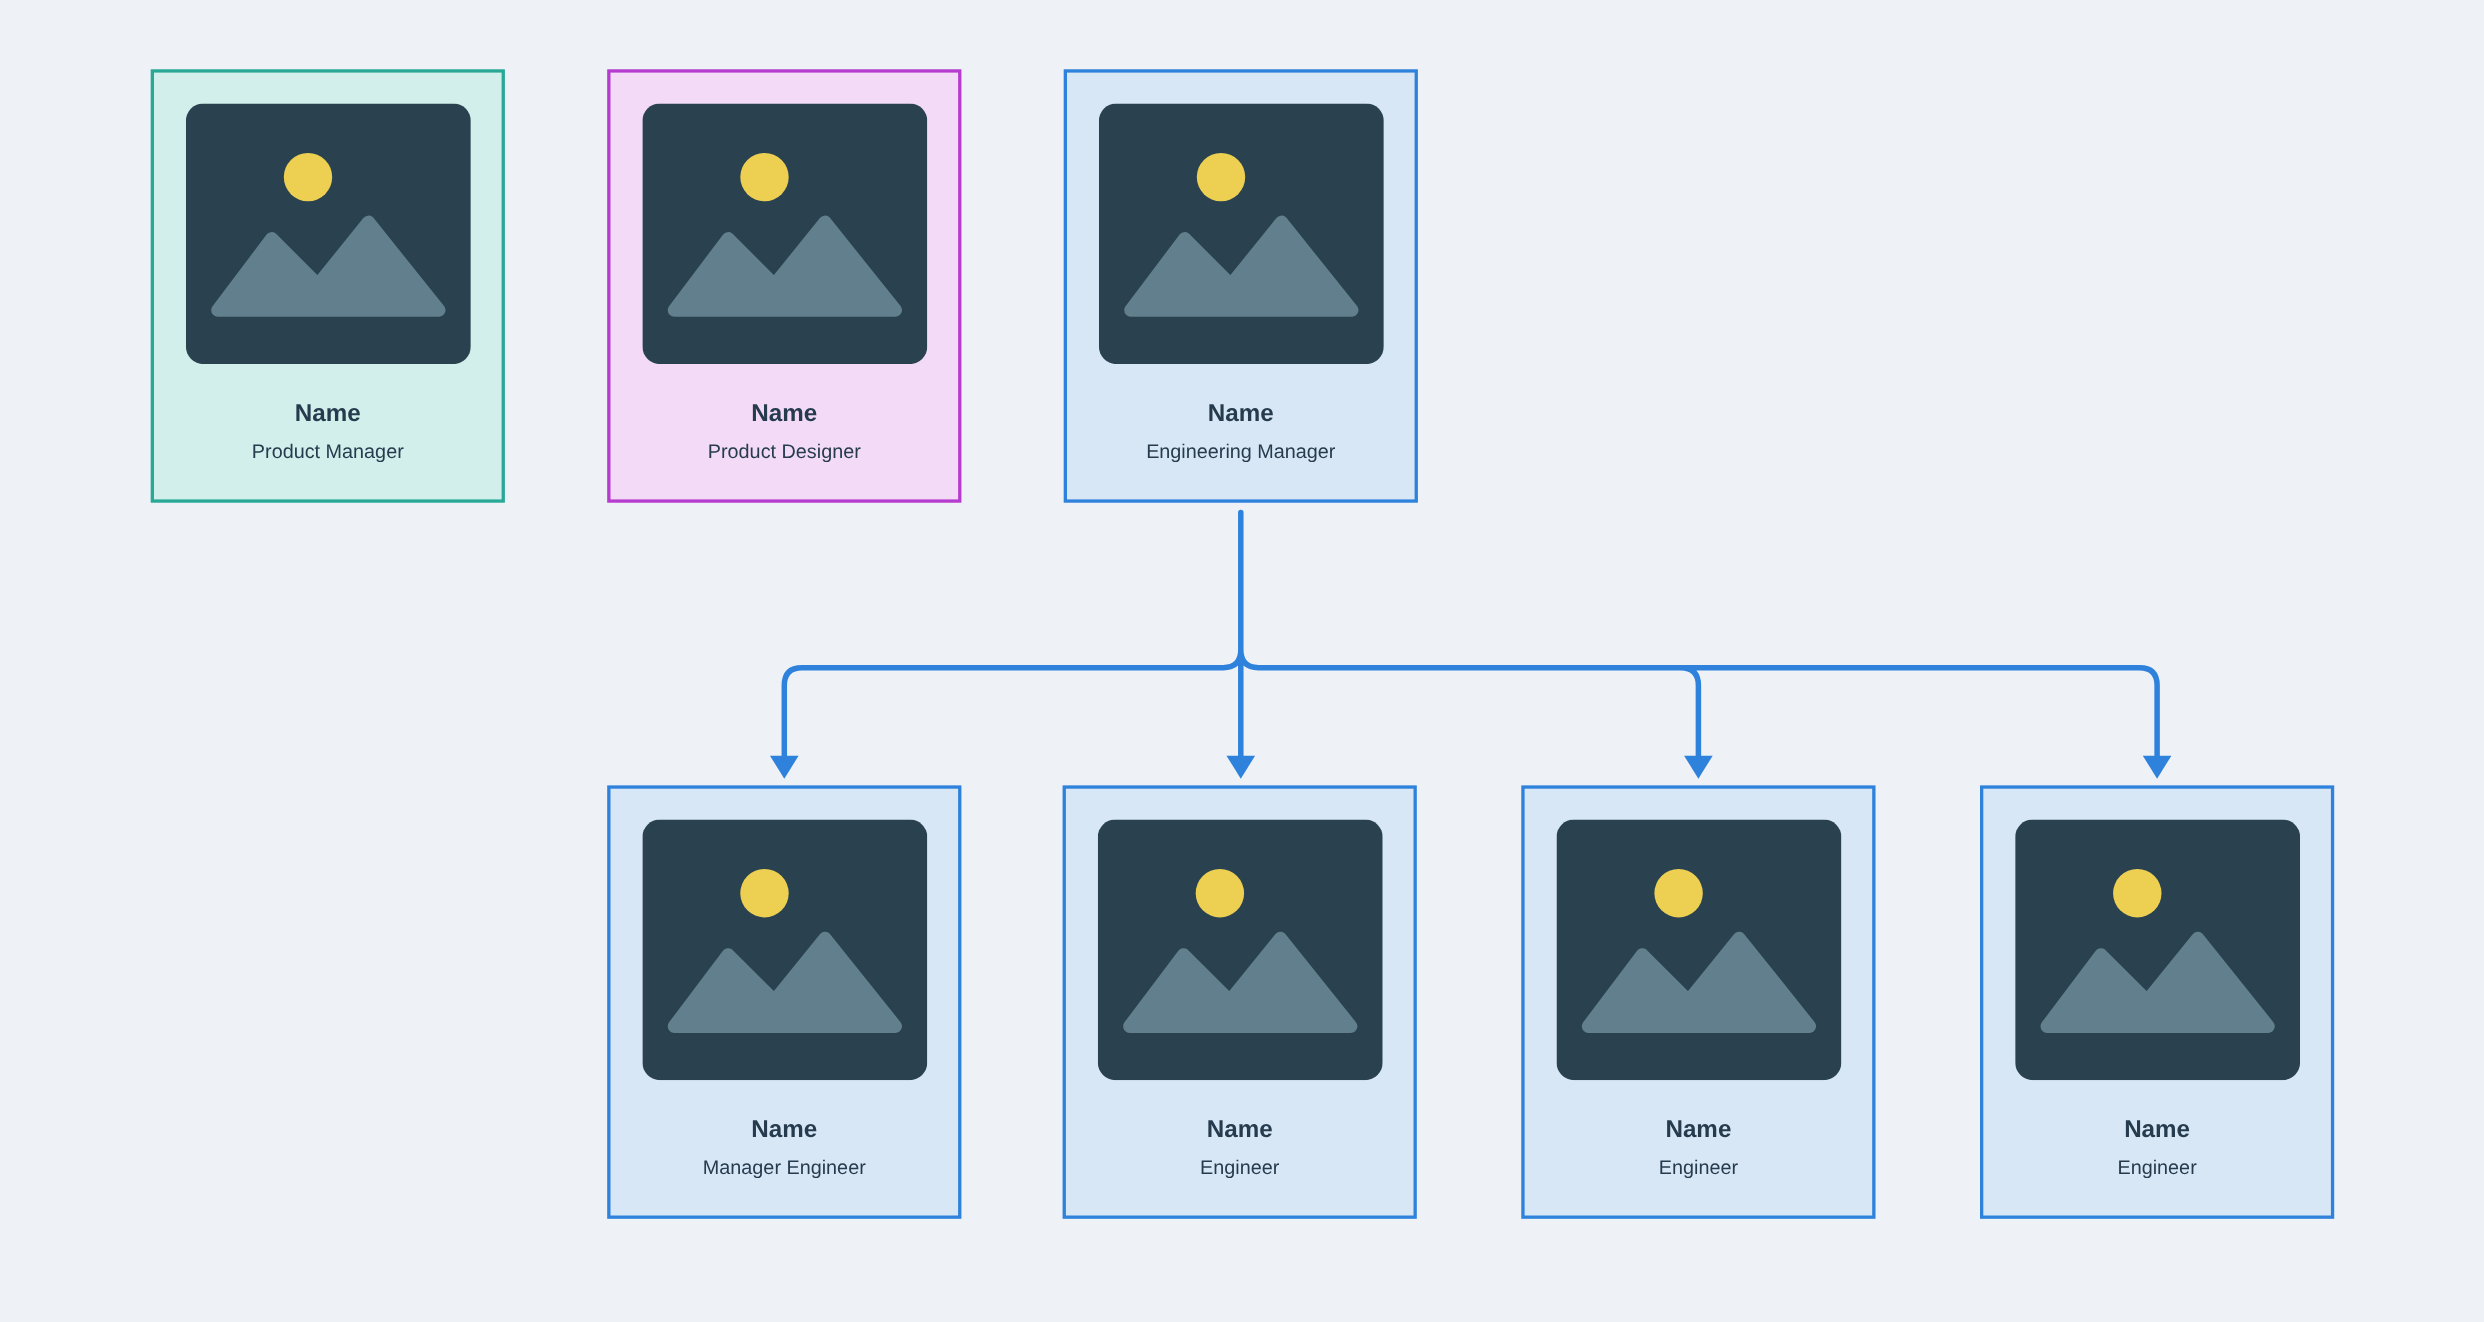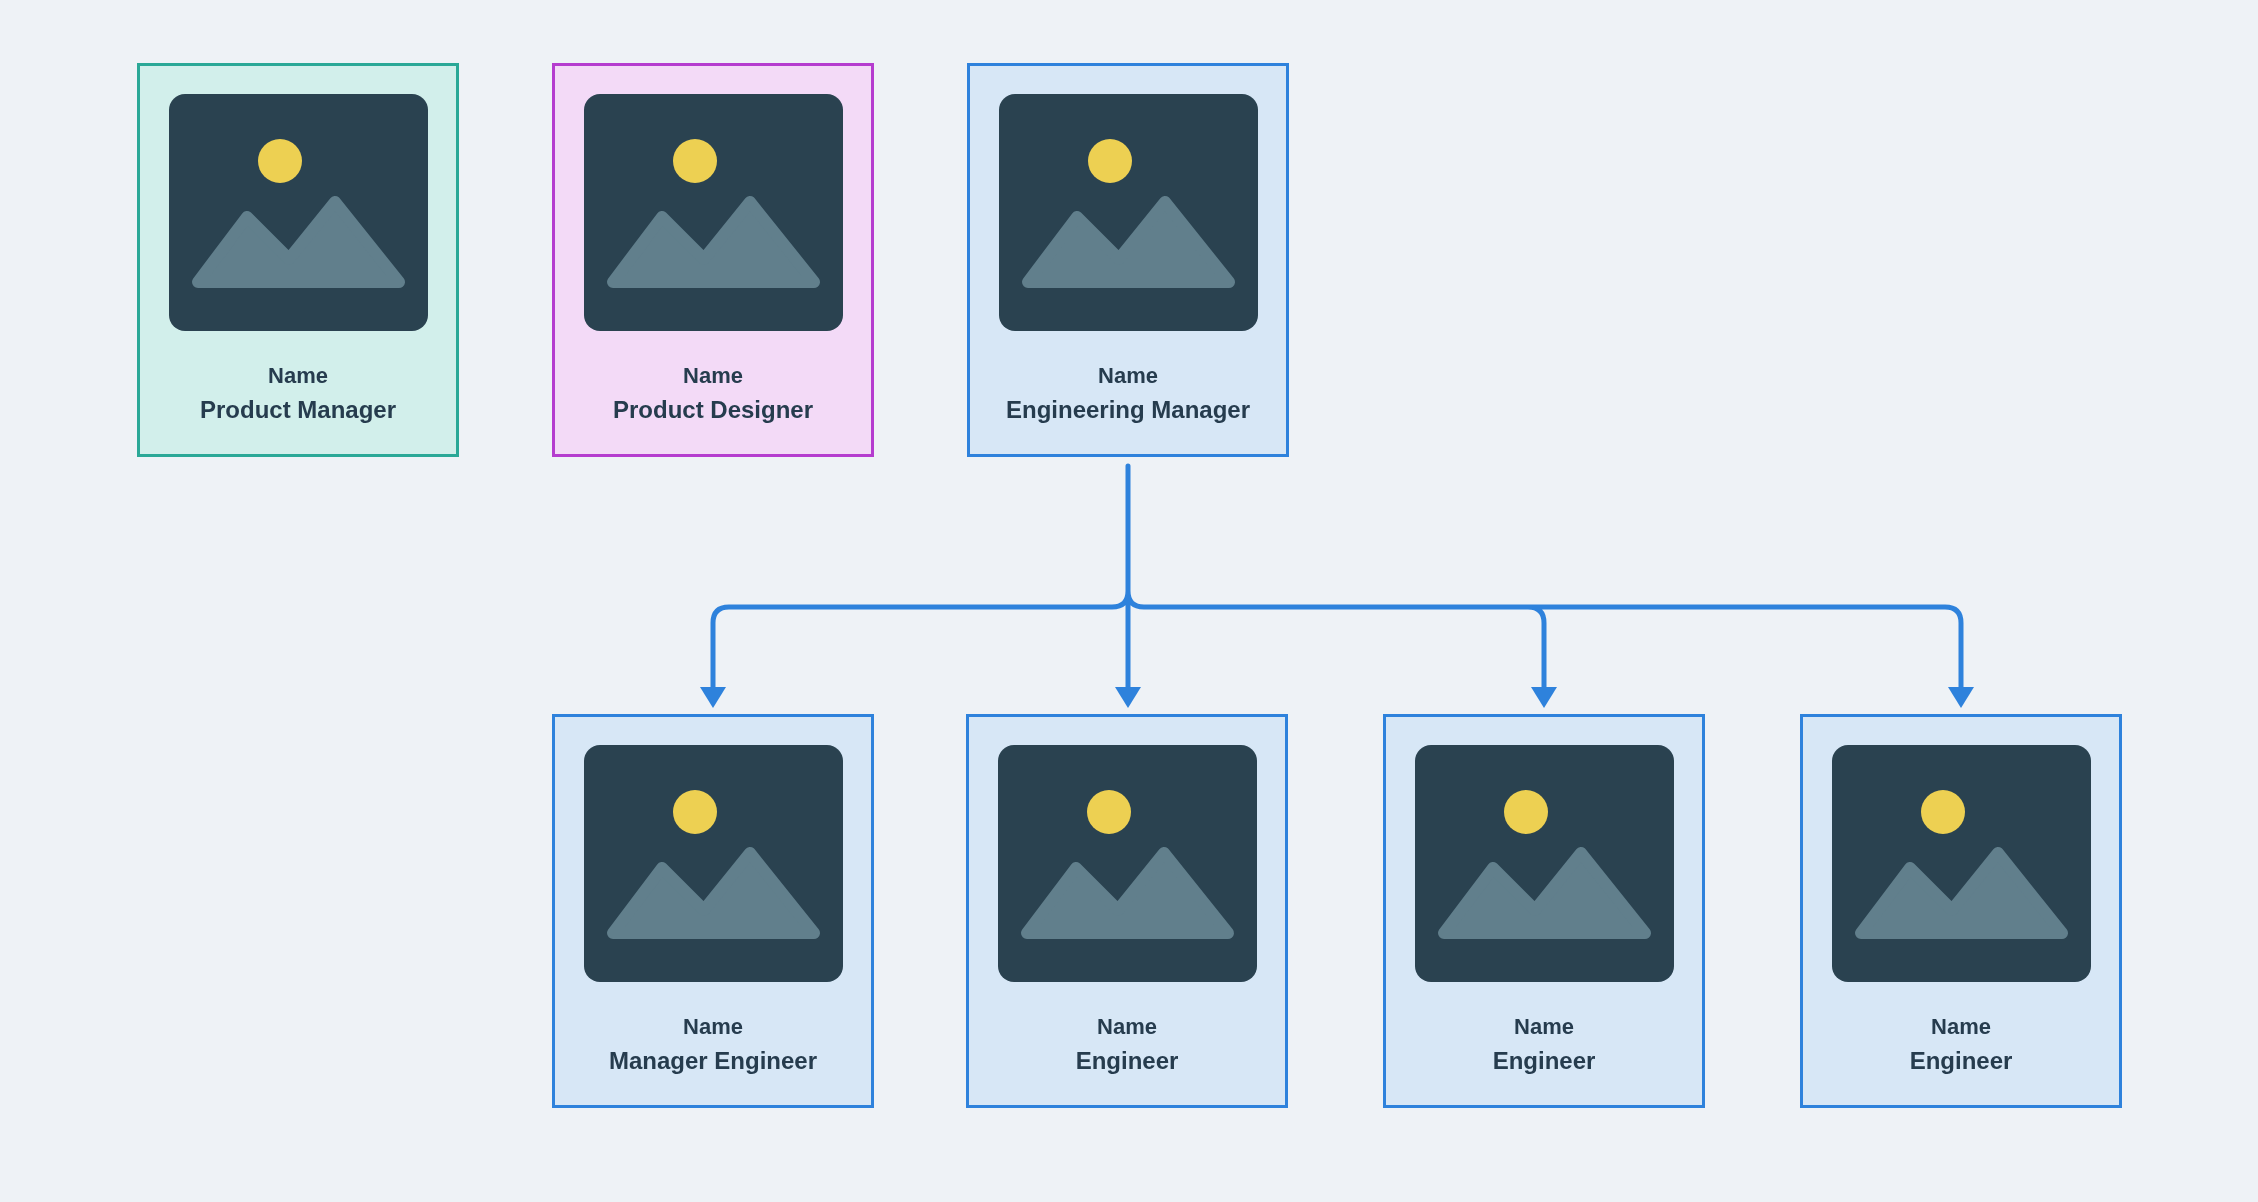--- a/index.html
+++ b/index.html
@@ -50,22 +50,22 @@
   .node-name{
     margin-top:28px;
     font-size:22px;
     font-weight:700;
     line-height:34px;
     color:var(--text,#263c4e);
     text-align:center;
     white-space:nowrap;
   }
   .node-role{
-    font-size:24px;
-    font-weight:700;
+    font-size:18px;
+    font-weight:400;
     line-height:34px;
     color:var(--text,#263c4e);
     text-align:center;
     white-space:nowrap;
   }
 </style>
 </head>
 <body>
 
 <div class="canvas" style="width: 2258px; height: 1202px;">

